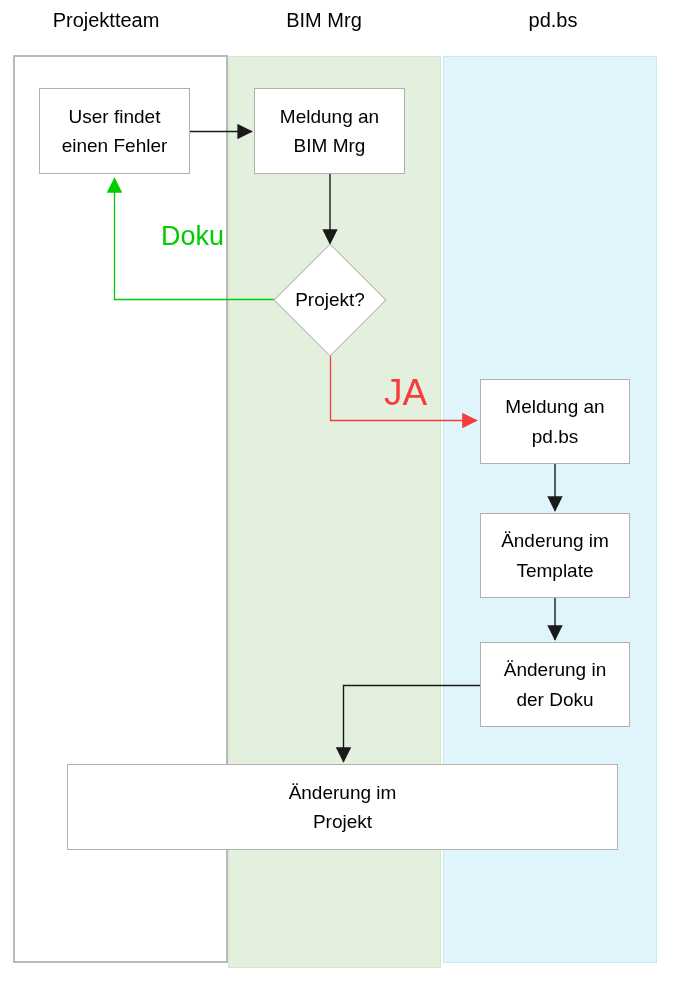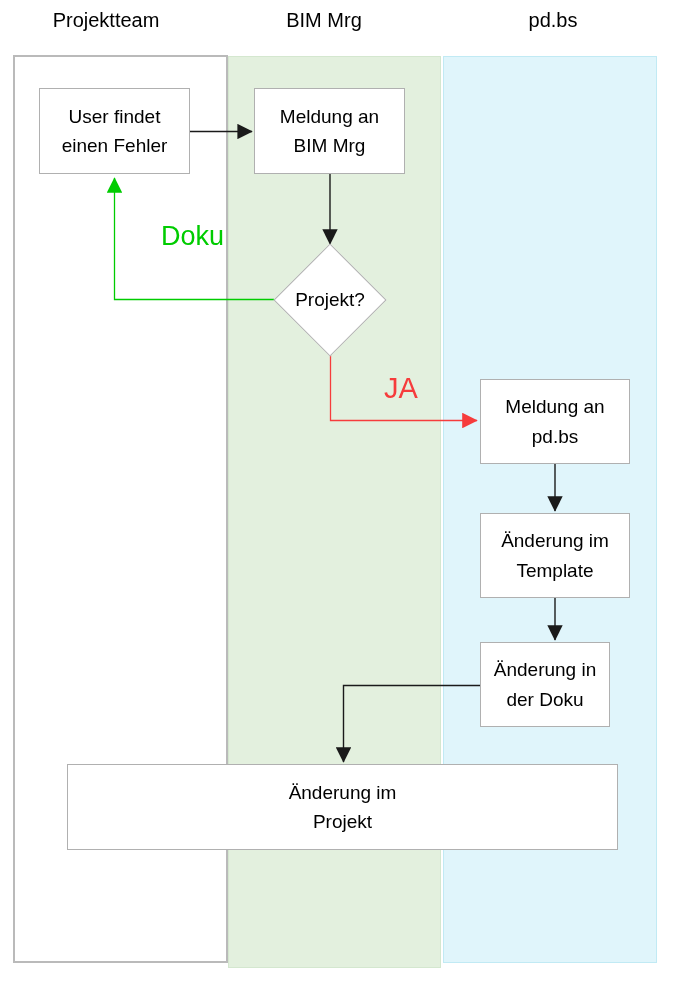--- a/index.html
+++ b/index.html
@@ -38,21 +38,21 @@
     position: absolute; box-sizing: border-box;
     background: #ffffff; border: 1px solid #b0b0b0;
     display: flex; align-items: center; justify-content: center;
     text-align: center; font-size: 19px; line-height: 1.55; color: #000000;
     white-space: pre-line;
   }
   .n-user     { left: 39px;  top: 88px;  width: 151px; height: 86px; }
   .n-meldbim  { left: 254px; top: 88px;  width: 151px; height: 86px; }
   .n-meldpdbs { left: 480px; top: 379px; width: 150px; height: 85px; }
   .n-template { left: 480px; top: 513px; width: 150px; height: 85px; }
-  .n-doku     { left: 480px; top: 642px; width: 130px; height: 85px; }
+  .n-doku     { left: 480px; top: 642px; width: 150px; height: 85px; }
   .n-projekt  { left: 67px;  top: 764px; width: 551px; height: 86px; }
 
   .diamond-shape {
     position: absolute; left: 290px; top: 260px;
     width: 80px; height: 80px;
     background: #ffffff; border: 1px solid #b0b0b0;
     transform: rotate(45deg);
     box-sizing: border-box;
   }
   .diamond-label {
@@ -62,21 +62,21 @@
     font-size: 19px; color: #000000;
   }
 
   .connectors {
     position: absolute; left: 0; top: 0;
     pointer-events: none;
   }
 
   .edge-label { position: absolute; white-space: nowrap; }
   .lbl-nein { left: 161px; top: 221px; font-size: 27px; color: #00cc00; }
-  .lbl-ja   { left: 384px; top: 372px; font-size: 29px; color: #f63c3c; }
+  .lbl-ja   { left: 384px; top: 372px; font-size: 37px; color: #f63c3c; }
 </style>
 </head>
 <body>
 
 <div class="canvas">
 
   <div class="lane lane-projektteam"></div>
   <div class="lane lane-bim"></div>
   <div class="lane lane-pdbs"></div>
 

